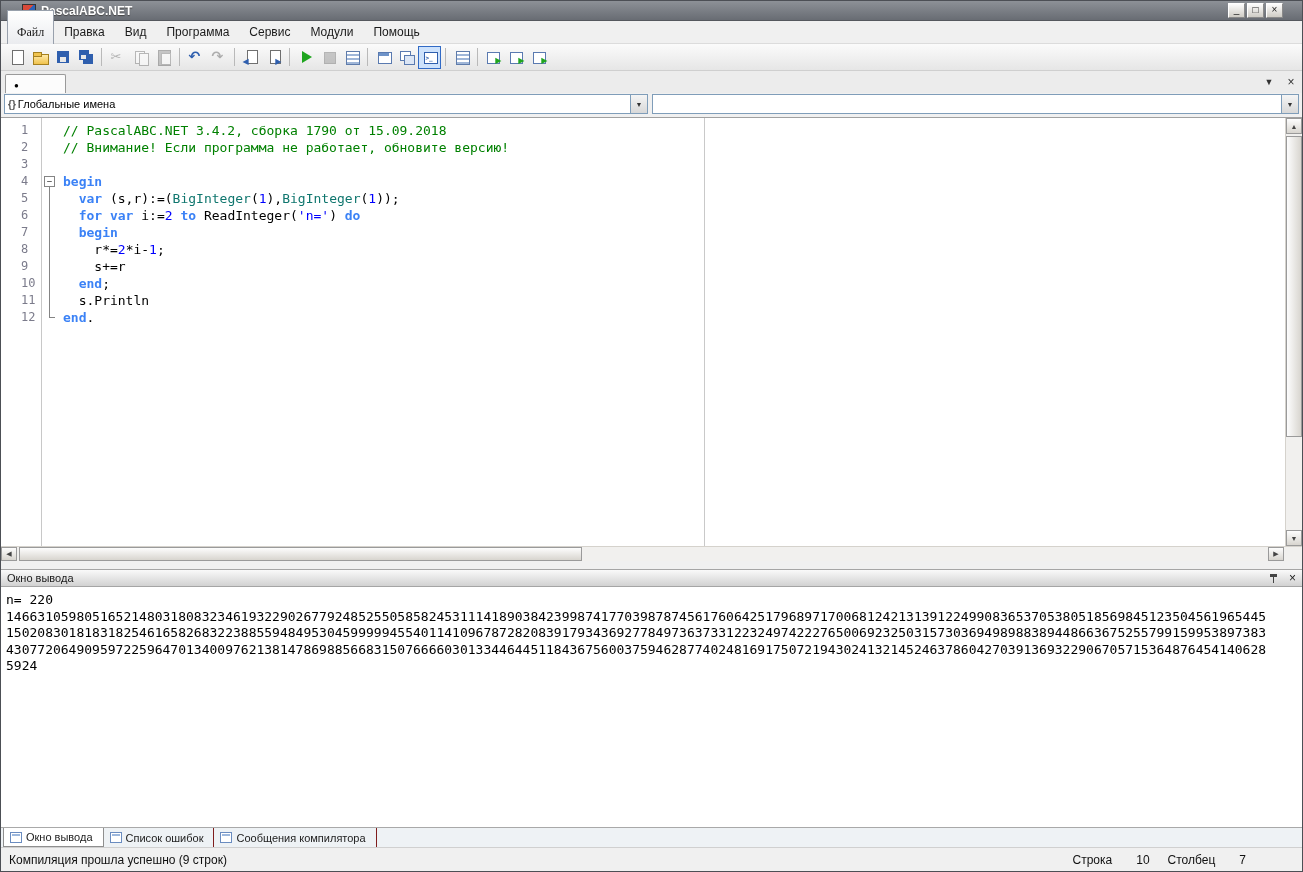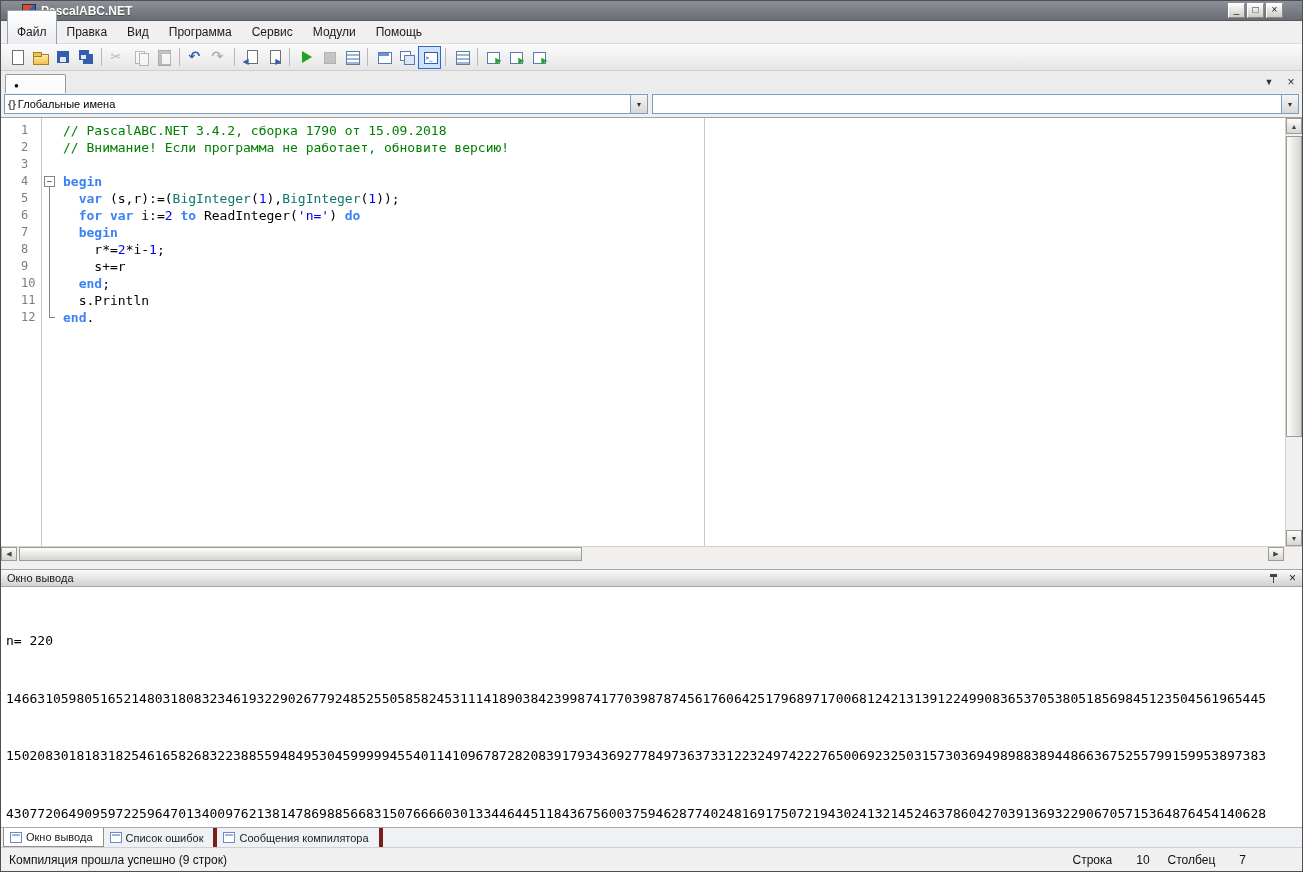--- a/index.html
+++ b/index.html
@@ -9,21 +9,21 @@
   
   .titlebar { height:20px; flex:0 0 20px; background:linear-gradient(#8d9197,#686c73); display:flex; align-items:center; padding:0 19px; border-bottom:1px solid #55585e; }
   .app-icon { width:14px; height:14px; margin:0 5px 0 2px; background:linear-gradient(135deg,#d84a3a 0 45%,#2f62b5 45% 100%); border:1px solid #333; }
   .title-text { color:#fff; font-size:12px; font-weight:bold; text-shadow:0 1px 1px #444; }
   .win-btns { margin-left:auto; display:flex; gap:2px; }
   .win-btn { width:17px; height:15px; font-size:10px; line-height:12px; text-align:center; color:#222; background:linear-gradient(#fdfdfd,#cfccc5); border:1px solid #8a8a8a; border-top-color:#fff; border-left-color:#fff; cursor:default; }
 
   
   .menubar { height:23px; flex:0 0 23px; background:#f0f0f0; display:flex; align-items:center; padding:0 6px; border-bottom:1px solid #dcdcdc; }
   .menu-item { padding:3px 10px; font-size:12px; color:#1a1a1a; }
-  .menu-item.focused { border:1px solid #98a0ac; background:linear-gradient(#ffffff,#e4e6ea); padding:14px 9px; }
+  .menu-item.focused { border:1px solid #98a0ac; background:linear-gradient(#ffffff,#e4e6ea); padding:14px 9px;font-family:Liberation Serif, serif; }
 
   
   .toolbar { height:27px; flex:0 0 27px; background:linear-gradient(#fbfbfb,#e6e6e6); display:flex; align-items:center; padding:0 4px; border-bottom:1px solid #cfcfcf; }
   .tb-btn { width:23px; height:23px; display:flex; align-items:center; justify-content:center; border:1px solid transparent; margin:0 0; }
   .tb-btn.disabled { opacity:.45; filter:grayscale(1); }
   .tb-btn.active { background:#cde2fc; border:1px solid #316ac5; }
   .tb-sep { width:1px; height:18px; background:#b9b9b9; margin:0 4px; }
   .ticon { position:relative; width:16px; height:16px; display:inline-block; }
   .sh-page::before { content:""; position:absolute; left:3px; top:1px; width:10px; height:13px; background:#fff; border:1px solid #6f6f6f; }
   .sh-folder::before { content:""; position:absolute; left:1px; top:5px; width:14px; height:9px; background:linear-gradient(#ffe9a8,#f0c34e); border:1px solid #a5801f; }
@@ -106,25 +106,25 @@
 
   
   .vsplit { flex:0 0 8px; background:#f0f0f0; }
   .out-header { flex:0 0 18px; height:18px; background:linear-gradient(#fafafa,#d2d2d2); border:1px solid #a5a5a5; border-left:none; border-right:none; display:flex; align-items:center; padding:0 6px; font-size:11px; color:#1a1a1a; }
   .out-hdr-btns { margin-left:auto; display:flex; gap:10px; align-items:center; }
   .pin-ic { position:relative; width:11px; height:12px; display:inline-block; }
   .pin-ic::before { content:""; position:absolute; left:2px; top:2px; width:7px; height:3px; background:#444; }
   .pin-ic::after { content:""; position:absolute; left:5px; top:5px; width:1px; height:6px; background:#444; }
   .out-close { font-size:12px; color:#222; line-height:12px; }
   .output { flex:0 0 240px; height:240px; background:#fff; overflow:hidden; padding:5px 5px; font-family:"DejaVu Sans Mono","Liberation Mono",monospace; }
-  .out-line { font-size:13px; line-height:16.5px; white-space:pre; color:#000;margin-top:41px; }
+  .out-line { font-size:13px; line-height:16.5px; white-space:pre; color:#000; }
 
   
   .btabs { flex:0 0 20px; background:#eef2f5; border-top:1px solid #a9a9a9; display:flex; align-items:stretch; padding-left:2px; }
-  .btab { display:flex; align-items:center; gap:4px; padding:0 10px 0 6px; font-size:11px; color:#222; border-right:4px solid #7f1d1d; }
+  .btab { display:flex; align-items:center; gap:4px; padding:0 10px 0 6px; font-size:11px; color:#222; border-right:1px solid #7f1d1d; }
   .btab.active { background:#fff; border:1px solid #8f8f8f; border-top:none; }
   .mini-ic { width:12px; height:11px; border:1px solid #6a8cc0; background:#fff; position:relative; display:inline-block; }
   .mini-ic::before { content:""; position:absolute; left:1px; right:1px; top:1px; height:2px; background:#9db8dd; }
 
   
   .statusbar { flex:1; background:#f0f0f0; border-top:1px solid #d0d0d0; display:flex; align-items:center; font-size:12px; color:#111; padding:0 8px; }
   .sb-right { margin-left:auto; display:flex; gap:18px; margin-right:48px; }
   .sb-pair { display:flex; gap:24px; }
 </style>
 </head>

